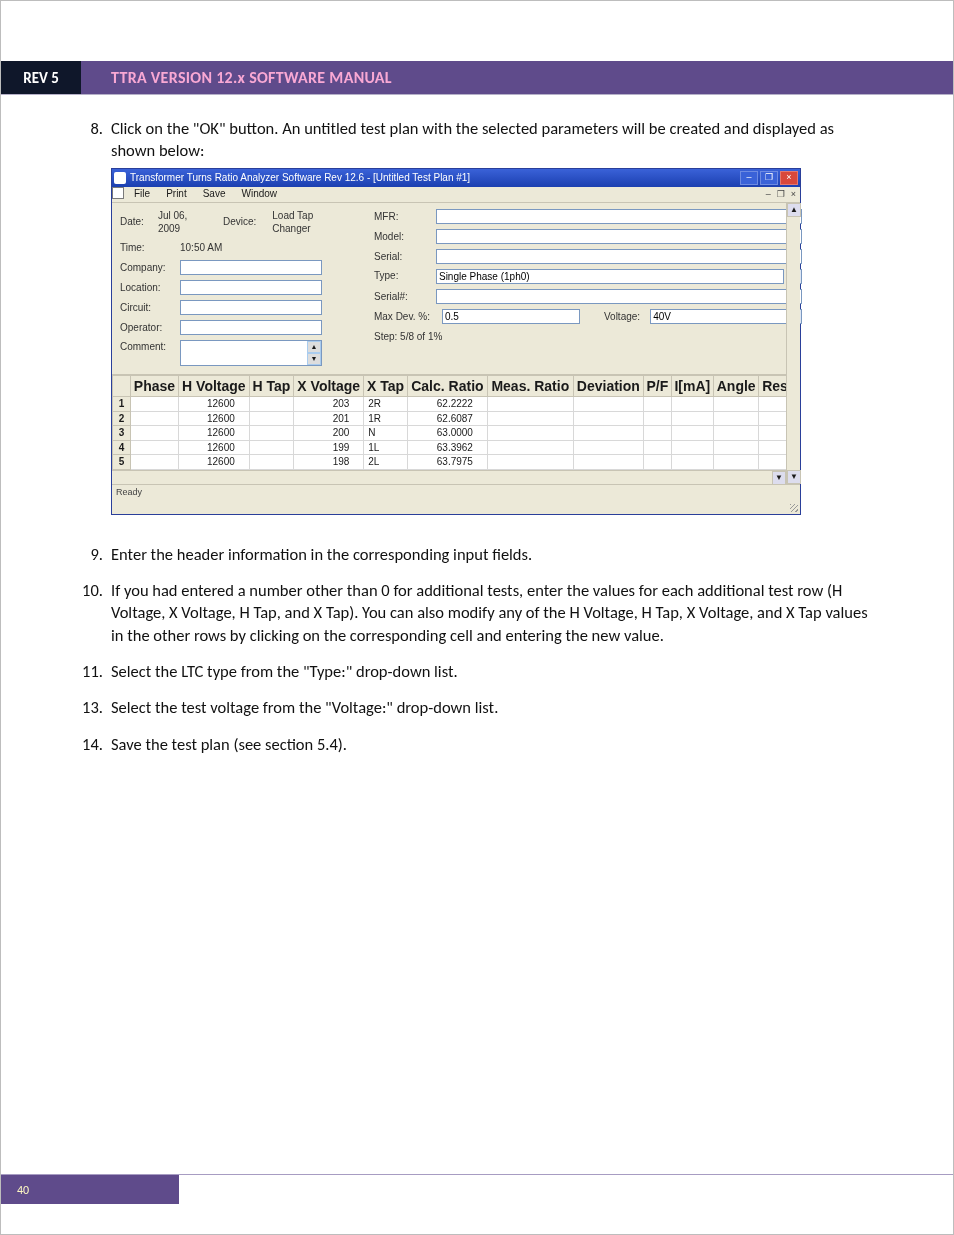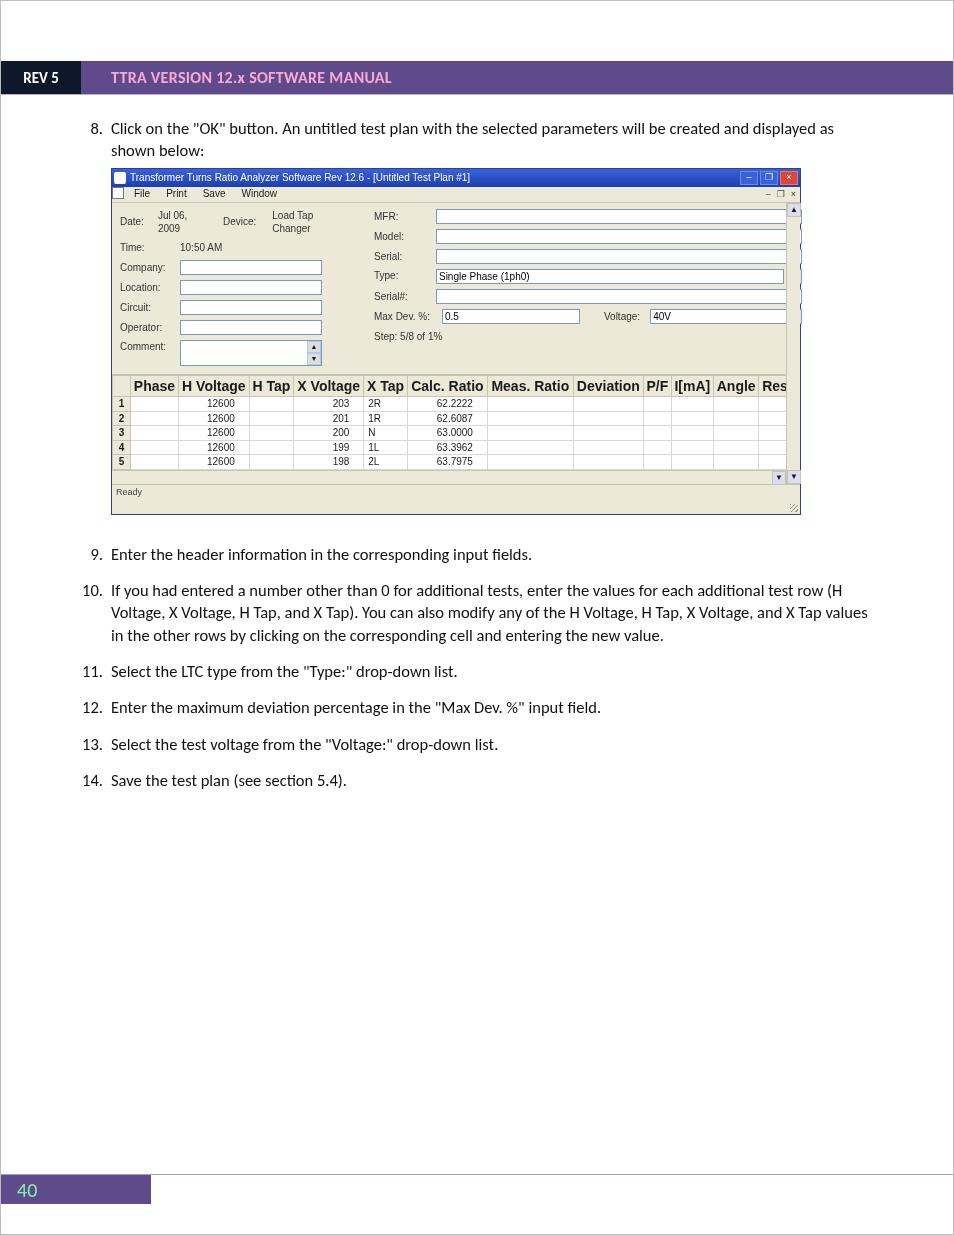--- a/index.html
+++ b/index.html
@@ -56,21 +56,21 @@
   .grid { width: 100%; border-collapse: collapse; font-size: 10px; background: #fff; }
   .grid th { background: #ece9d8; border: 1px solid #c8c4b4; padding: 1px 2px; font-weight: bold; font-size: 14px; white-space: nowrap; margin-left: 16px; }
   .grid td { border: 1px solid #d8d8d8; padding: 0 4px; height: 14px; white-space: nowrap; }
   .grid td.rownum { background: #ece9d8; border: 1px solid #c8c4b4; font-weight: bold; text-align: center; width: 18px; }
   .grid td.r { text-align: right; padding-right: 14px; }
   .grid td.l { text-align: left; padding-left: 4px; }
   .status { height: 30px; background: #ece9d8; border-top: 1px solid #c8c4b4; font-size: 9px; padding-left: 4px; line-height: 14px; color: #444; position: relative; }
   .status::after { content: ""; position: absolute; right: 2px; bottom: 2px; width: 8px; height: 8px; background: repeating-linear-gradient(135deg,#999 0,#999 1px,transparent 1px,transparent 3px); }
   
   .footer { position: absolute; left: 0; right: 0; bottom: 30px; height: 30px; display: flex; border-top: 1px solid #a79cc2; }
-  .footer .pagebox { width: 150px; background: #5f4b8b; color: #86efac; display: flex; align-items: center; padding-left: 16px; font-size: 20px; }
+  .footer .pagebox { width: 178px; background: #5f4b8b; color: #fef9c3; display: flex; align-items: center; padding-left: 16px; font-size: 12px; }
   .footer .rest { flex: 1; }
 </style>
 </head>
 <body>
 
 <div class="page">
   <div class="top-gap"></div>
 
   <div class="header-bar">
     <div class="header-rev">REV 5</div>
@@ -308,24 +308,20 @@
         </li>
       <li>
           <span class="num">10.</span>
           <span class="body">If you had entered a number other than 0 for additional tests, enter the values for each additional test row (H Voltage, X Voltage, H Tap, and X Tap). You can also modify any of the H Voltage, H Tap, X Voltage, and X Tap values in the other rows by clicking on the corresponding cell and entering the new value.</span>
         </li>
       <li>
           <span class="num">11.</span>
           <span class="body">Select the LTC type from the "Type:" drop-down list.</span>
         </li>
       <li>
-          <span class="num">12.</span>
-          <span class="body">Enter the maximum deviation percentage in the "Max Dev. %" input field.</span>
-        </li>
-      <li>
           <span class="num">13.</span>
           <span class="body">Select the test voltage from the "Voltage:" drop-down list.</span>
         </li>
       <li>
           <span class="num">14.</span>
           <span class="body">Save the test plan (see section 5.4).</span>
         </li>
     </ol>
   </div>
 

